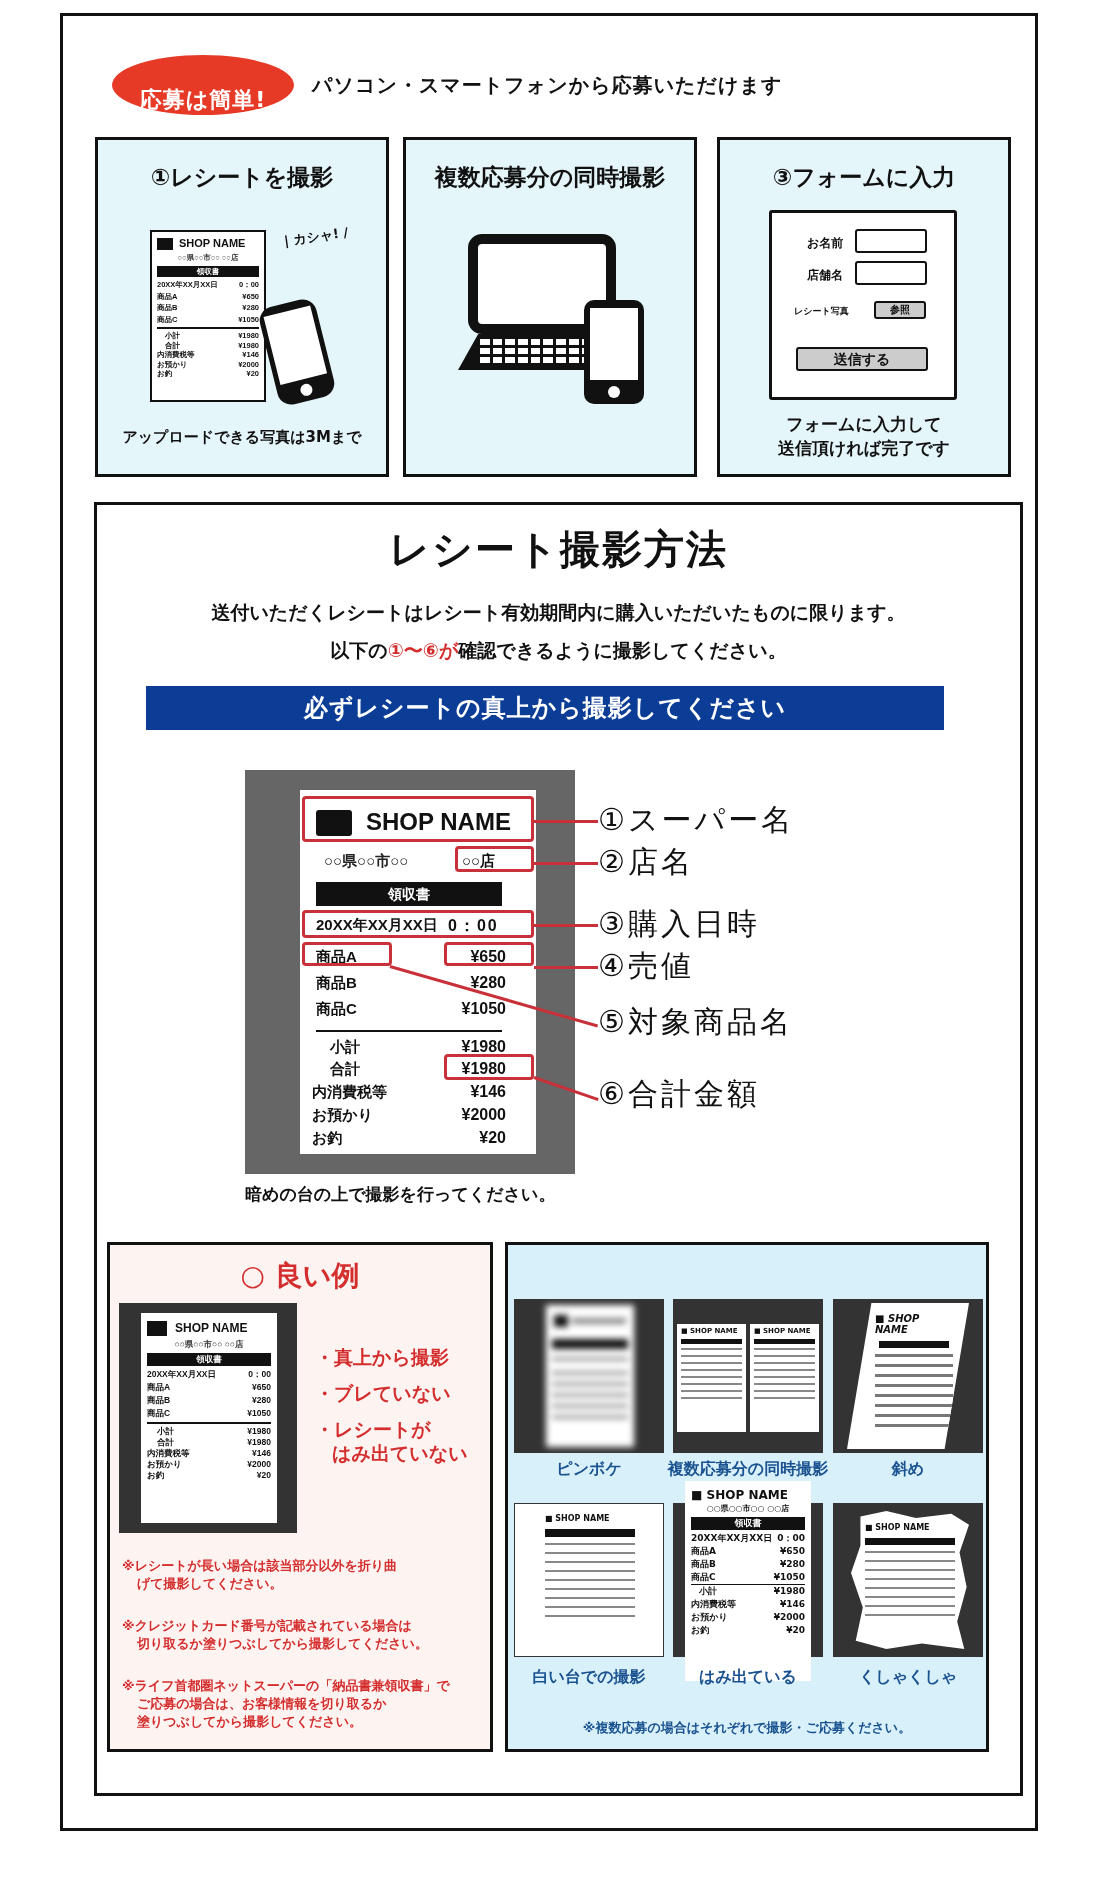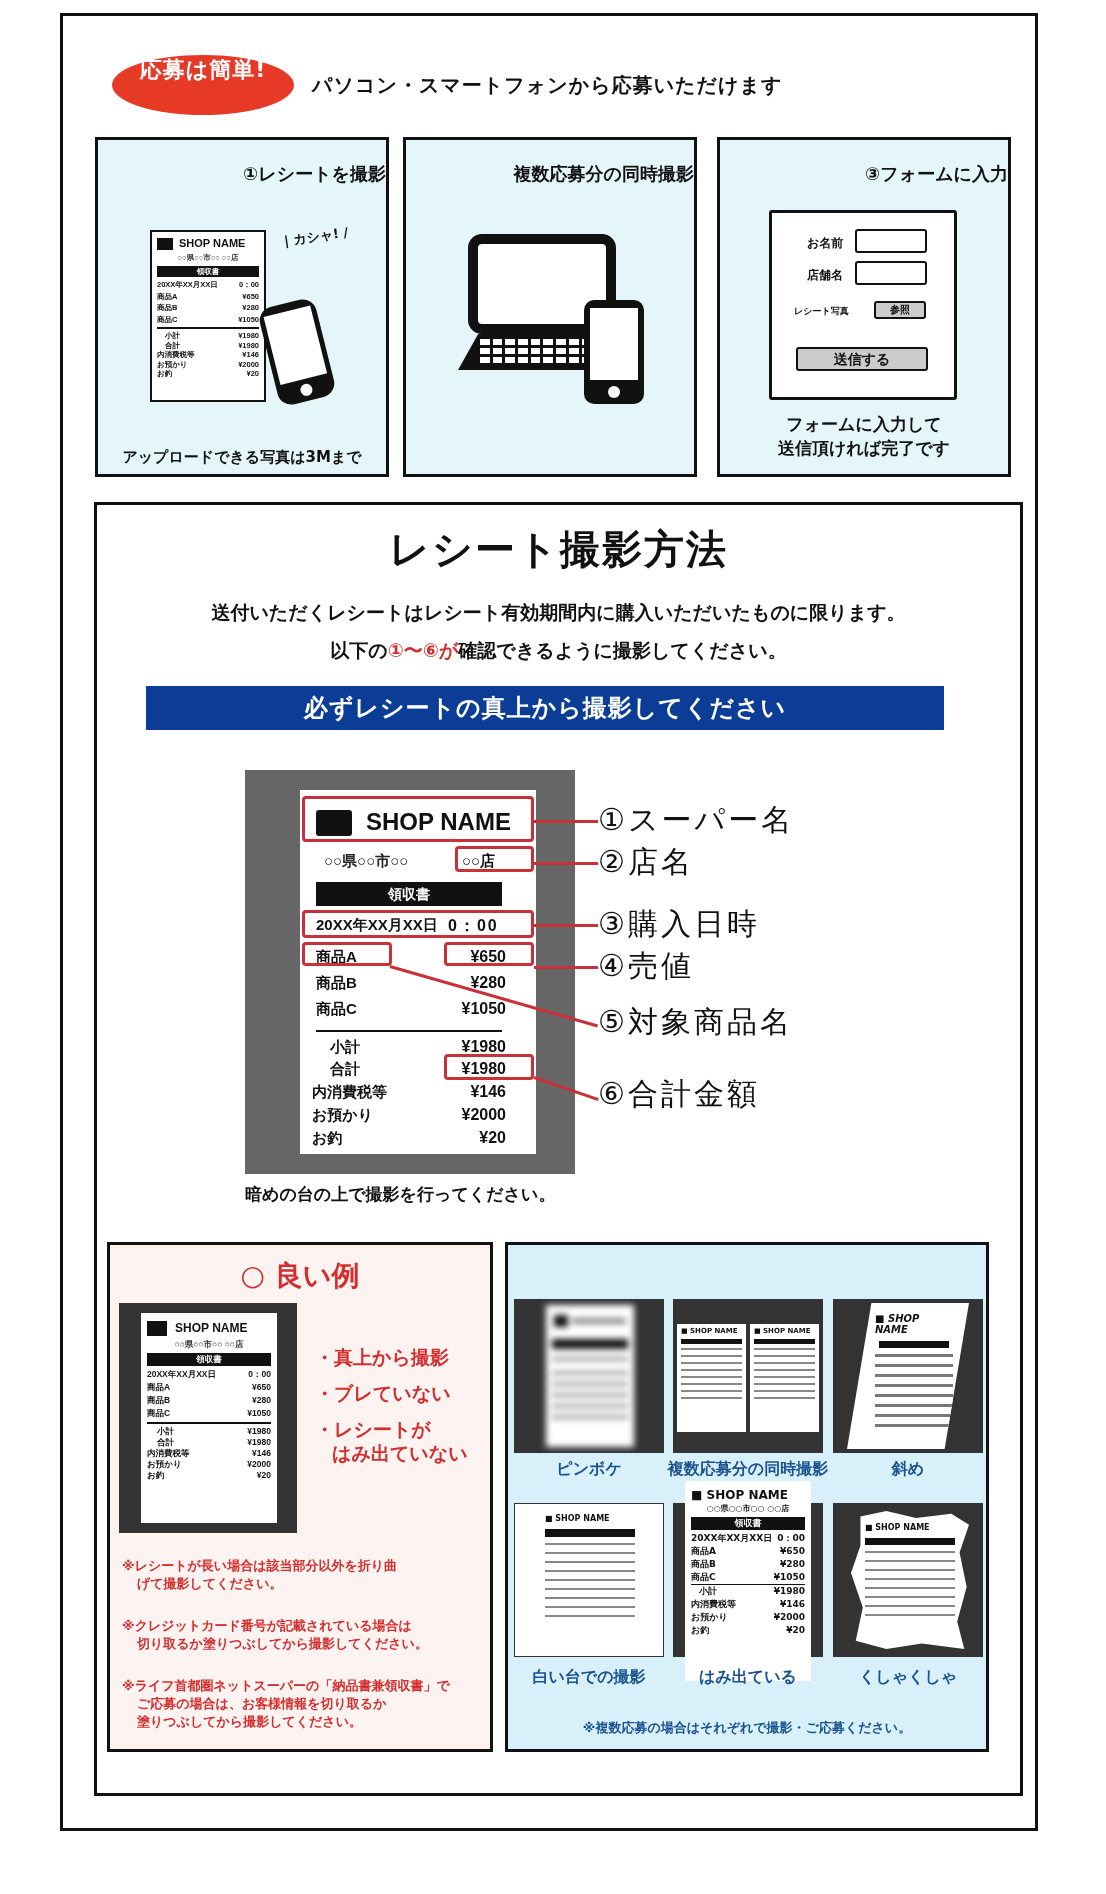--- a/index.html
+++ b/index.html
@@ -1,23 +1,23 @@
 <!DOCTYPE html>
 <html><head>
 <meta charset="utf-8">
 <style>
   * { box-sizing: border-box; margin: 0; padding: 0; }
   body { width: 1106px; height: 1894px; background: #ffffff; font-family: "DejaVu Sans", "Liberation Sans", sans-serif; position: relative; overflow: hidden; color: #111; }
   .abs { position: absolute; }
   .outer { left: 60px; top: 13px; width: 978px; height: 1818px; border: 3px solid #111; }
-  .pill { left: 112px; top: 55px; width: 182px; height: 60px; border-radius: 50%; background: #e63a27; color: #fff; font-weight: bold; font-size: 22px; display: flex; align-items: flex-start; justify-content: center; letter-spacing: 1px; }
+  .pill { left: 112px; top: 55px; width: 182px; height: 60px; border-radius: 50%; background: #e63a27; color: #fff; font-weight: bold; font-size: 22px; display: flex; align-items: flex-end; justify-content: center; letter-spacing: 1px; }
   .headline { left: 312px; top: 58px; font-size: 20px; font-weight: bold; letter-spacing: 1px; line-height: 54px; }
 
   .step { top: 137px; width: 294px; height: 340px; border: 3px solid #111; background: #e5f6fb; }
-  .step .st-title { position: absolute; top: 22px; left: 0; right: 0; text-align: right; font-size: 18px; font-weight: bold; }
+  .step .st-title { position: absolute; top: 22px; left: 0; right: 0; text-align: center; font-size: 23px; font-weight: bold; }
   .step .st-cap { position: absolute; left: 0; right: 0; text-align: center; font-size: 17px; font-weight: bold; line-height: 24px; }
 
   
   .rc { background: #fff; border: 2px solid #111; font-family: "Liberation Sans", sans-serif; color:#111; }
   .rc .row { display: flex; justify-content: space-between; font-weight: bold; }
   .rc .shop { display: flex; align-items: center; font-weight: bold; }
   .rc .shop .logo { background: #111; }
   .rc .addr { text-align: center; font-weight: bold; color: #333; }
   .rc .bar { background: #111; color: #fff; text-align: center; font-weight: bold; }
   .rc .hr { border-top: 2px solid #111; }
@@ -120,21 +120,21 @@
     <div class="row" style="line-height:9.5px;">
         <span>お釣</span>
         <span>¥20</span>
       </div>
   </div>
   <div style="position:absolute; left:186px; top:88px; font-size:13px; font-weight:bold; transform:rotate(-8deg);">| <span>カシャ!</span> /</div>
   <div class="phone" style="position:absolute; left:170px; top:162px; width:58px; height:100px;">
     <div class="screen" style="left:5px; top:8px; width:48px; height:70px;"></div>
     <div class="btn" style="left:23px; top:83px;"></div>
   </div>
-  <div class="st-cap" style="top:285px; font-size:15px;margin-top:20px;">アップロードできる写真は3Mまで</div>
+  <div class="st-cap" style="top:285px; font-size:15px;">アップロードできる写真は3Mまで</div>
 </div>
 
 <div class="abs step" style="left:403px;">
   <div class="st-title">複数応募分の同時撮影</div>
   <div>
     <div class="laptop-screen" style="position:absolute; left:62px; top:94px; width:148px; height:100px;"></div>
     <div class="laptop-base" style="position:absolute; left:52px; top:194px; width:168px; height:36px; padding:5px 22px;">
       <div class="keys">
           <span></span>
           <span></span>

